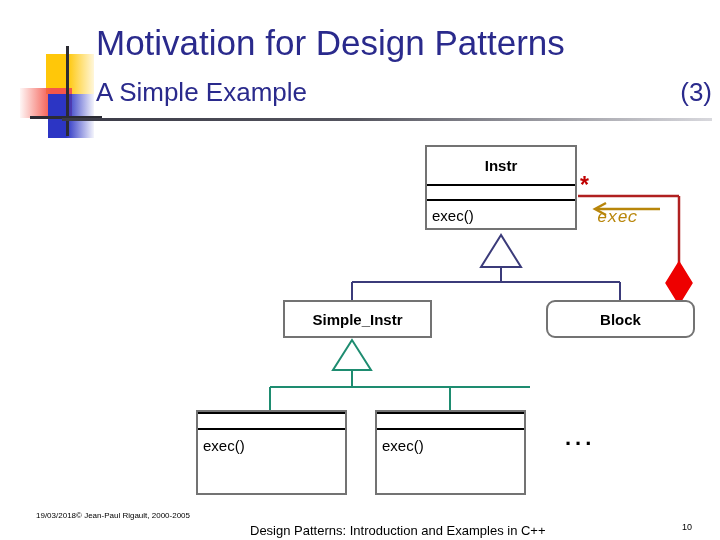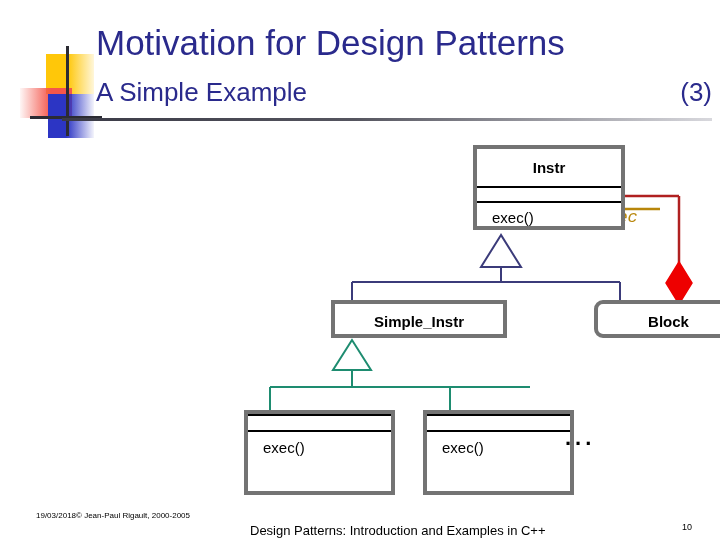--- a/index.html
+++ b/index.html
@@ -97,23 +97,22 @@
     top: 118px;
     width: 650px;
     height: 3px;
     background: linear-gradient(to right, #3a3a46 0%, #55555f 45%, #d8d8dd 100%);
   }
 
   
   .uml-box {
     position: absolute;
     box-sizing: border-box;
-    border: 4px solid #737373;
+    border: 2px solid #737373;
     background: #ffffff;
-    margin-left: 48px;
   }
   .uml-name {
     box-sizing: border-box;
     text-align: center;
     font-weight: bold;
     font-size: 15px;
     color: #000;
     display: flex;
     align-items: center;
     justify-content: center;
@@ -122,33 +121,33 @@
     height: 2px;
     background: #000;
   }
   .uml-attrs {
     box-sizing: border-box;
   }
   .uml-ops {
     box-sizing: border-box;
     font-size: 15px;
     color: #000;
-    padding-left: 15px;
+    padding-left: 5px;
     display: flex;
     align-items: center;
   }
 
   
   #box-instr { left: 425px; top: 145px; width: 152px; height: 85px; }
   #box-instr .uml-name  { height: 37px; }
   #box-instr .uml-attrs { height: 13px; }
   #box-instr .uml-ops   { height: 29px; }
 
   
-  #box-simple { left: 283px; top: 300px; width: 176px; height: 38px; }
+  #box-simple { left: 283px; top: 300px; width: 149px; height: 38px; }
   #box-simple .uml-name { height: 34px; }
 
   
   #box-block { left: 546px; top: 300px; width: 149px; height: 38px; border-radius: 9px; }
   #box-block .uml-name { height: 34px; }
 
   
   #box-assign { left: 196px; top: 410px; width: 151px; height: 85px; }
   #box-assign .uml-name  { height: 35px; }
   #box-assign .uml-attrs { height: 14px; }

